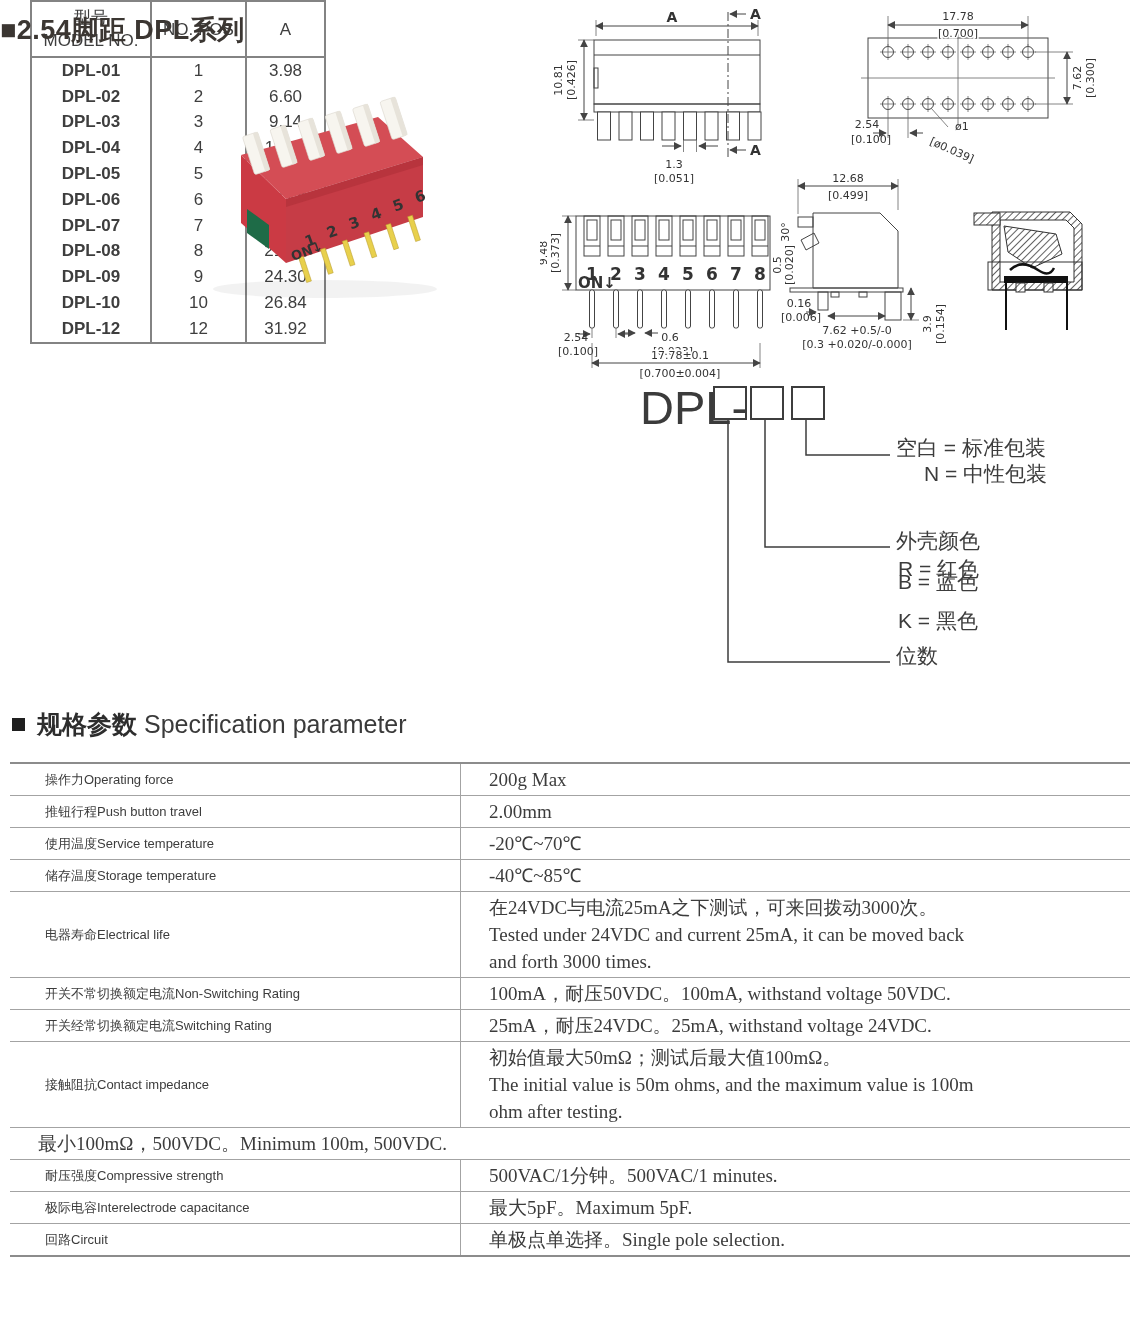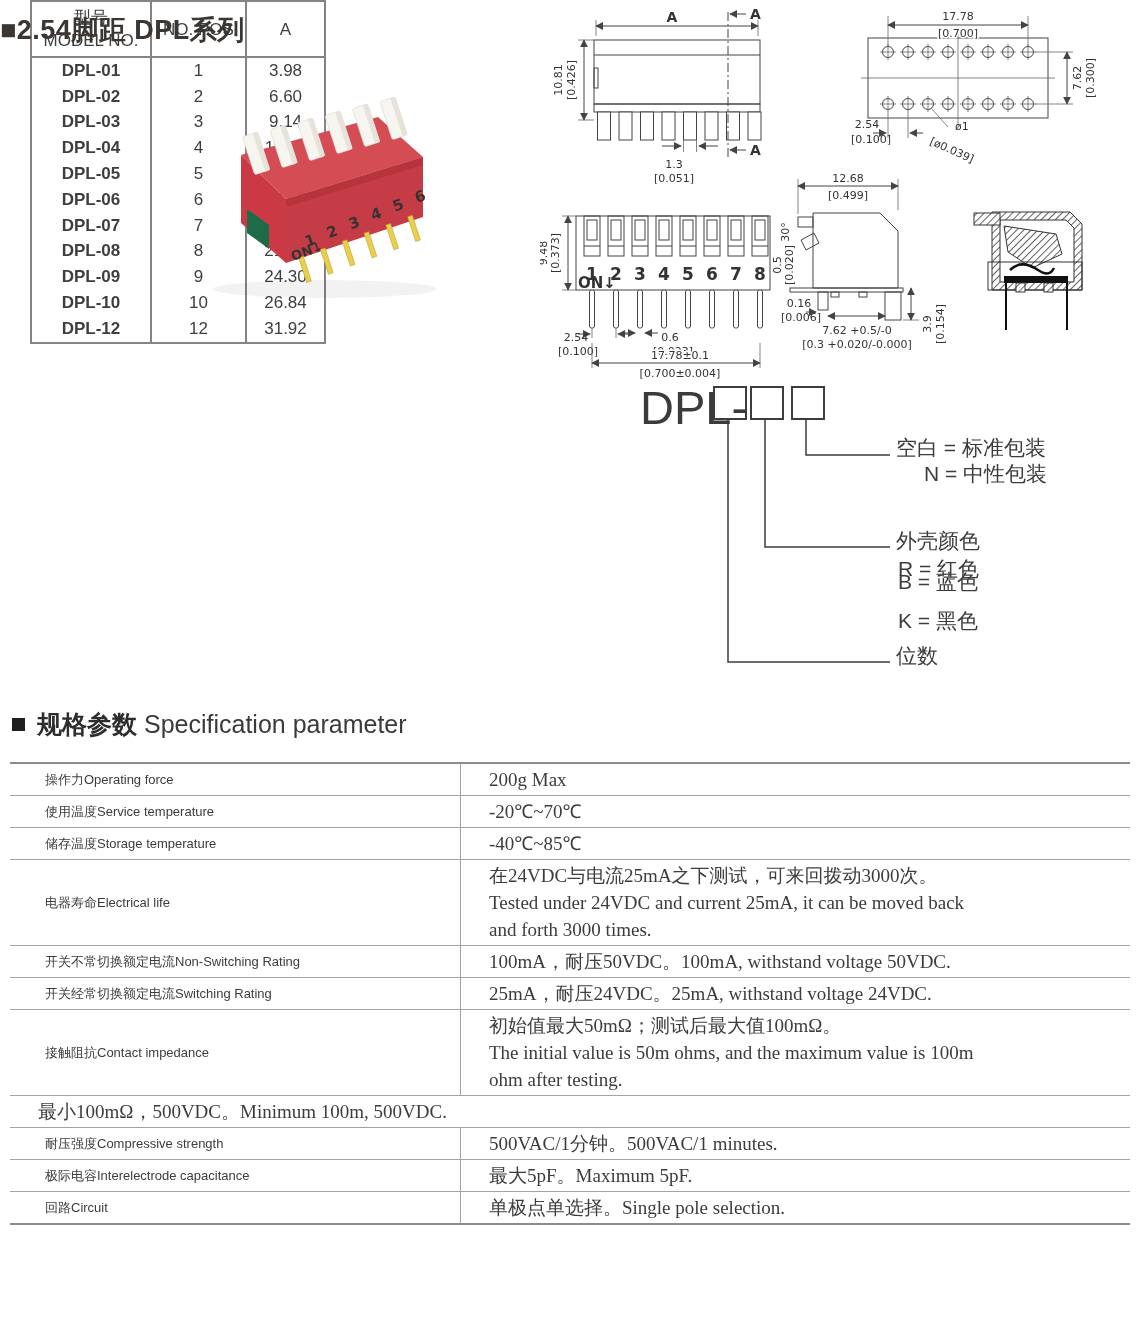--- a/index.html
+++ b/index.html
@@ -482,20 +482,26 @@
   </div>
 
   <div class="abs" id="spec-table">
       <div class="spec-row">
         <div class="spec-label">操作力Operating force</div>
         <div class="spec-value">
           <div class="spec-line">200g Max</div>
         </div>
       </div>
       <div class="spec-row">
+        <div class="spec-label">推钮行程Push button travel</div>
+        <div class="spec-value">
+          <div class="spec-line">2.00mm</div>
+        </div>
+      </div>
+      <div class="spec-row">
         <div class="spec-label">使用温度Service temperature</div>
         <div class="spec-value">
           <div class="spec-line">-20℃~70℃</div>
         </div>
       </div>
       <div class="spec-row">
         <div class="spec-label">储存温度Storage temperature</div>
         <div class="spec-value">
           <div class="spec-line">-40℃~85℃</div>
         </div>

